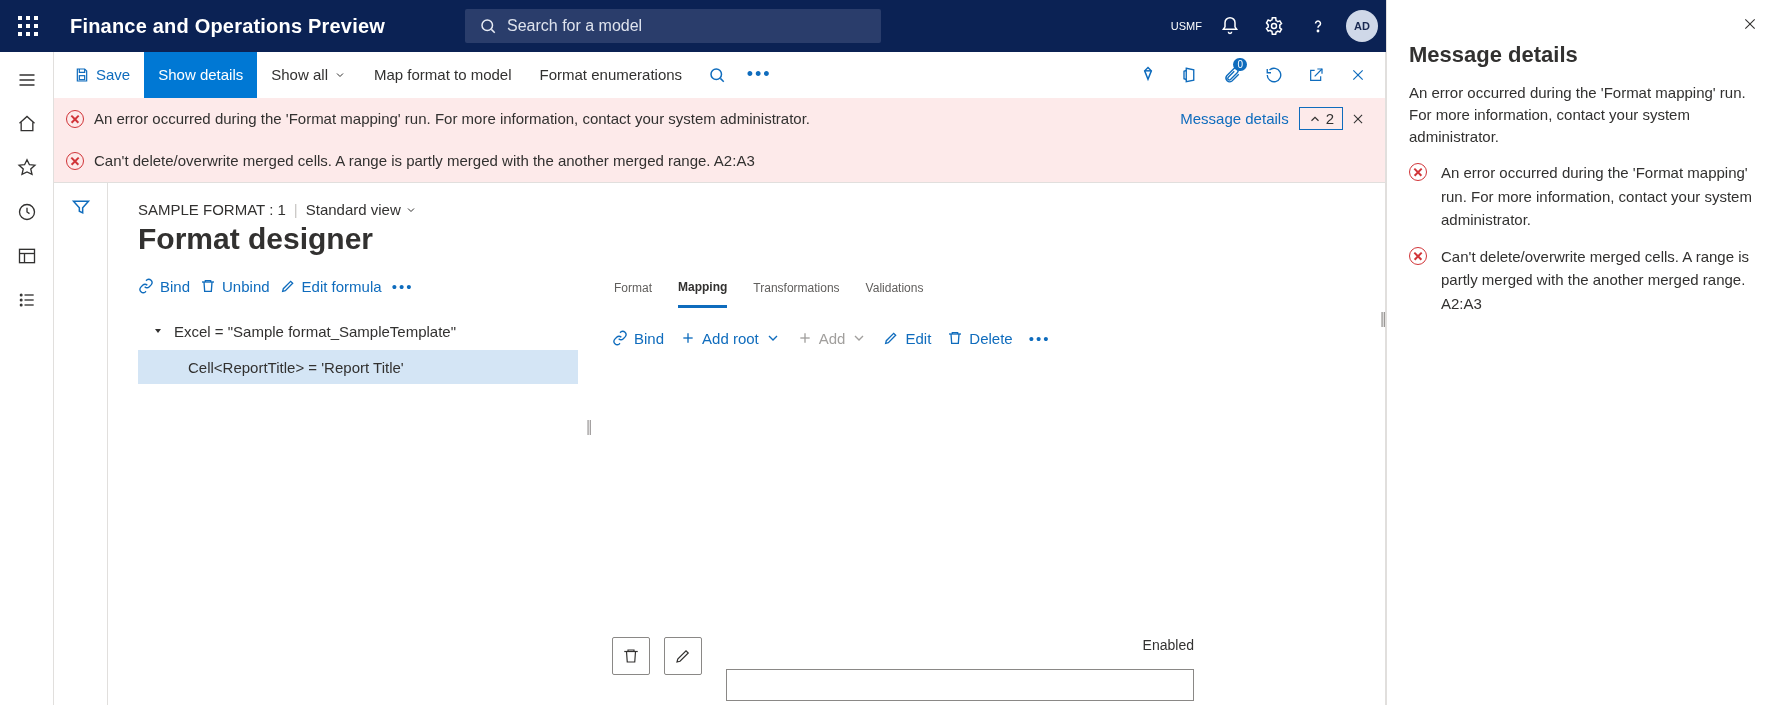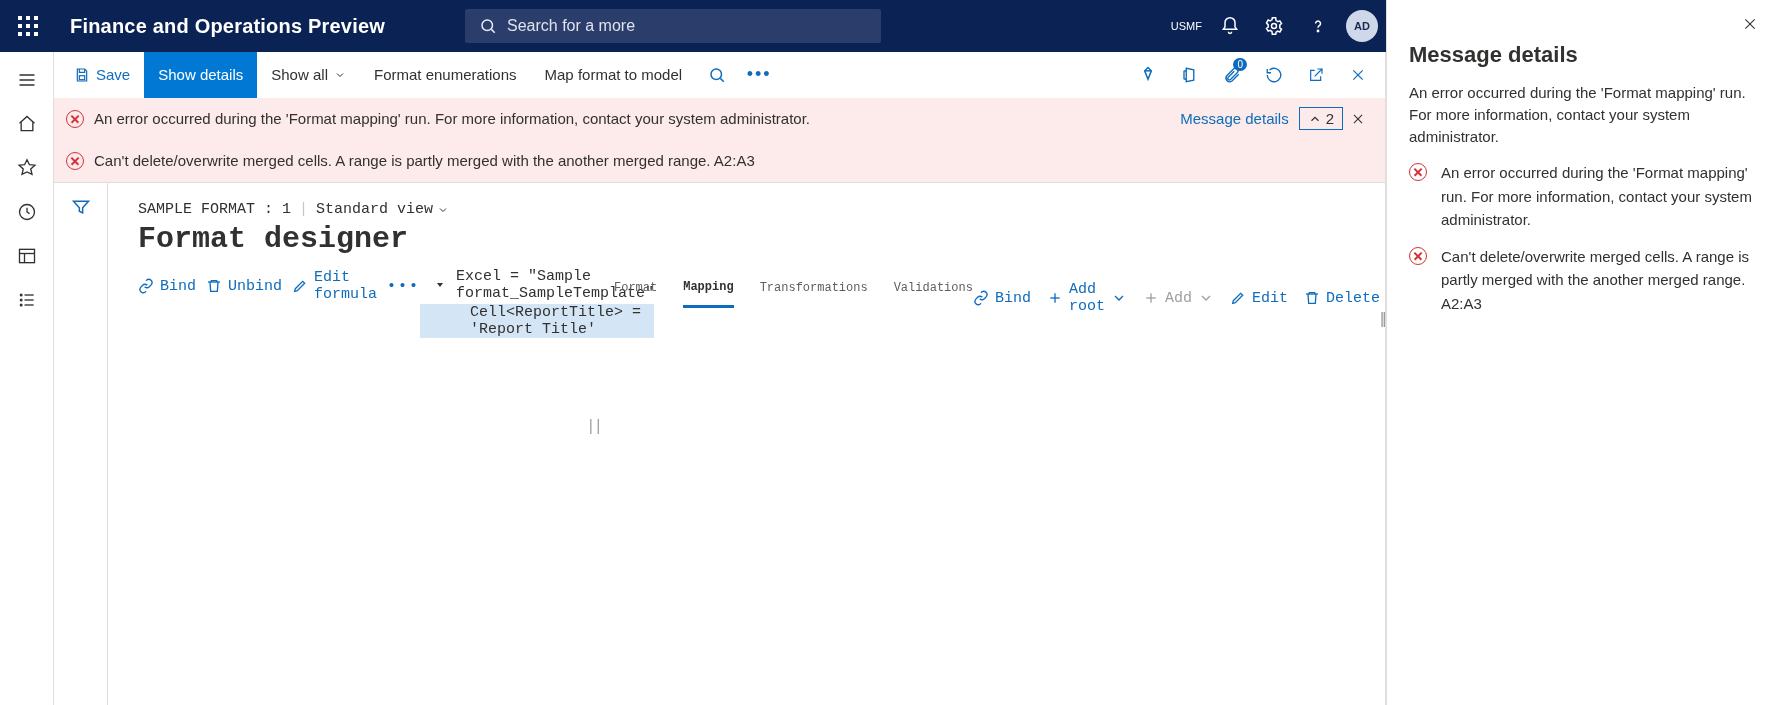--- a/index.html
+++ b/index.html
@@ -181,21 +181,20 @@
     width: 30px; height: 30px;
     display: flex; align-items: center; justify-content: center;
     font-size: 18px;
   }
   
   .page-body {
     flex:1;
     display: flex;
     overflow: hidden;
     border-top: 1px solid var(--border);
-    font-family: Liberation Mono, monospace;
   }
   .left-gutter {
     width: 54px;
     border-right: 1px solid var(--border);
     display: flex; justify-content: center;
     padding-top: 14px;
   }
   .funnel { color: var(--blue); }
   .content {
     flex: 1;
@@ -217,21 +216,21 @@
     font-size: 30px;
     font-weight: 600;
     margin: 0 0 12px 0;
   }
   .columns {
     display: flex;
     gap: 34px;
     flex: 1;
     position: relative;
   }
-  .col-left, .col-right { display: flex; flex-direction: row; }
+  .col-left, .col-right { display: flex; flex-direction: column; text-align: right; }
   .col-left { width: 440px; }
   .col-right { flex: 1; position: relative; }
   .col-splitter {
     position: absolute;
     left: 448px;
     top: 150px;
     color: #a3a0a0;
     font-size: 16px;
     letter-spacing: -2px;
     user-select: none;
@@ -342,21 +341,21 @@
         <span></span>
       </div>
   </div>
   <div class="app-title">Finance and Operations Preview</div>
 
   <div class="search-box">
     <svg width="18" height="18" viewBox="0 0 24 24" fill="none" stroke="#e8ecf5" stroke-width="2">
         <circle cx="11" cy="11" r="7"></circle>
         <line x1="21" y1="21" x2="16.5" y2="16.5"></line>
       </svg>
-    <span>Search for a more</span>
+    <span>Search for a model</span>
   </div>
 
   <div class="spacer"></div>
 
   <div class="company-code">USMF</div>
   <div class="top-icon">
     <svg width="20" height="20" viewBox="0 0 24 24" fill="none" stroke="#fff" stroke-width="1.8">
         <path d="M6 8a6 6 0 1 1 12 0v5l2 3H4l2-3V8z"></path>
         <path d="M10 19a2 2 0 0 0 4 0"></path>
       </svg>
@@ -431,22 +430,22 @@
         </svg>
       <span>Save</span>
     </div>
     <div class="ab-item primary-tab">Show details</div>
     <div class="ab-item">
       <span>Show all</span>
       <svg width="12" height="12" viewBox="0 0 24 24" fill="none" stroke="#323130" stroke-width="2">
           <path d="M6 9l6 6 6-6"></path>
         </svg>
     </div>
+    <div class="ab-item">Map format to model</div>
     <div class="ab-item">Format enumerations</div>
-    <div class="ab-item">Map format to model</div>
     <div class="ab-iconbtn">
       <svg width="18" height="18" viewBox="0 0 24 24" fill="none" stroke="#0f6cbd" stroke-width="2">
           <circle cx="11" cy="11" r="7"></circle>
           <line x1="21" y1="21" x2="16.5" y2="16.5"></line>
         </svg>
     </div>
     <div class="ab-iconbtn" style="color:#0f6cbd;font-size:18px;letter-spacing:2px;">•••</div>
 
     <div class="ab-right">
       <div class="ab-iconbtn">

